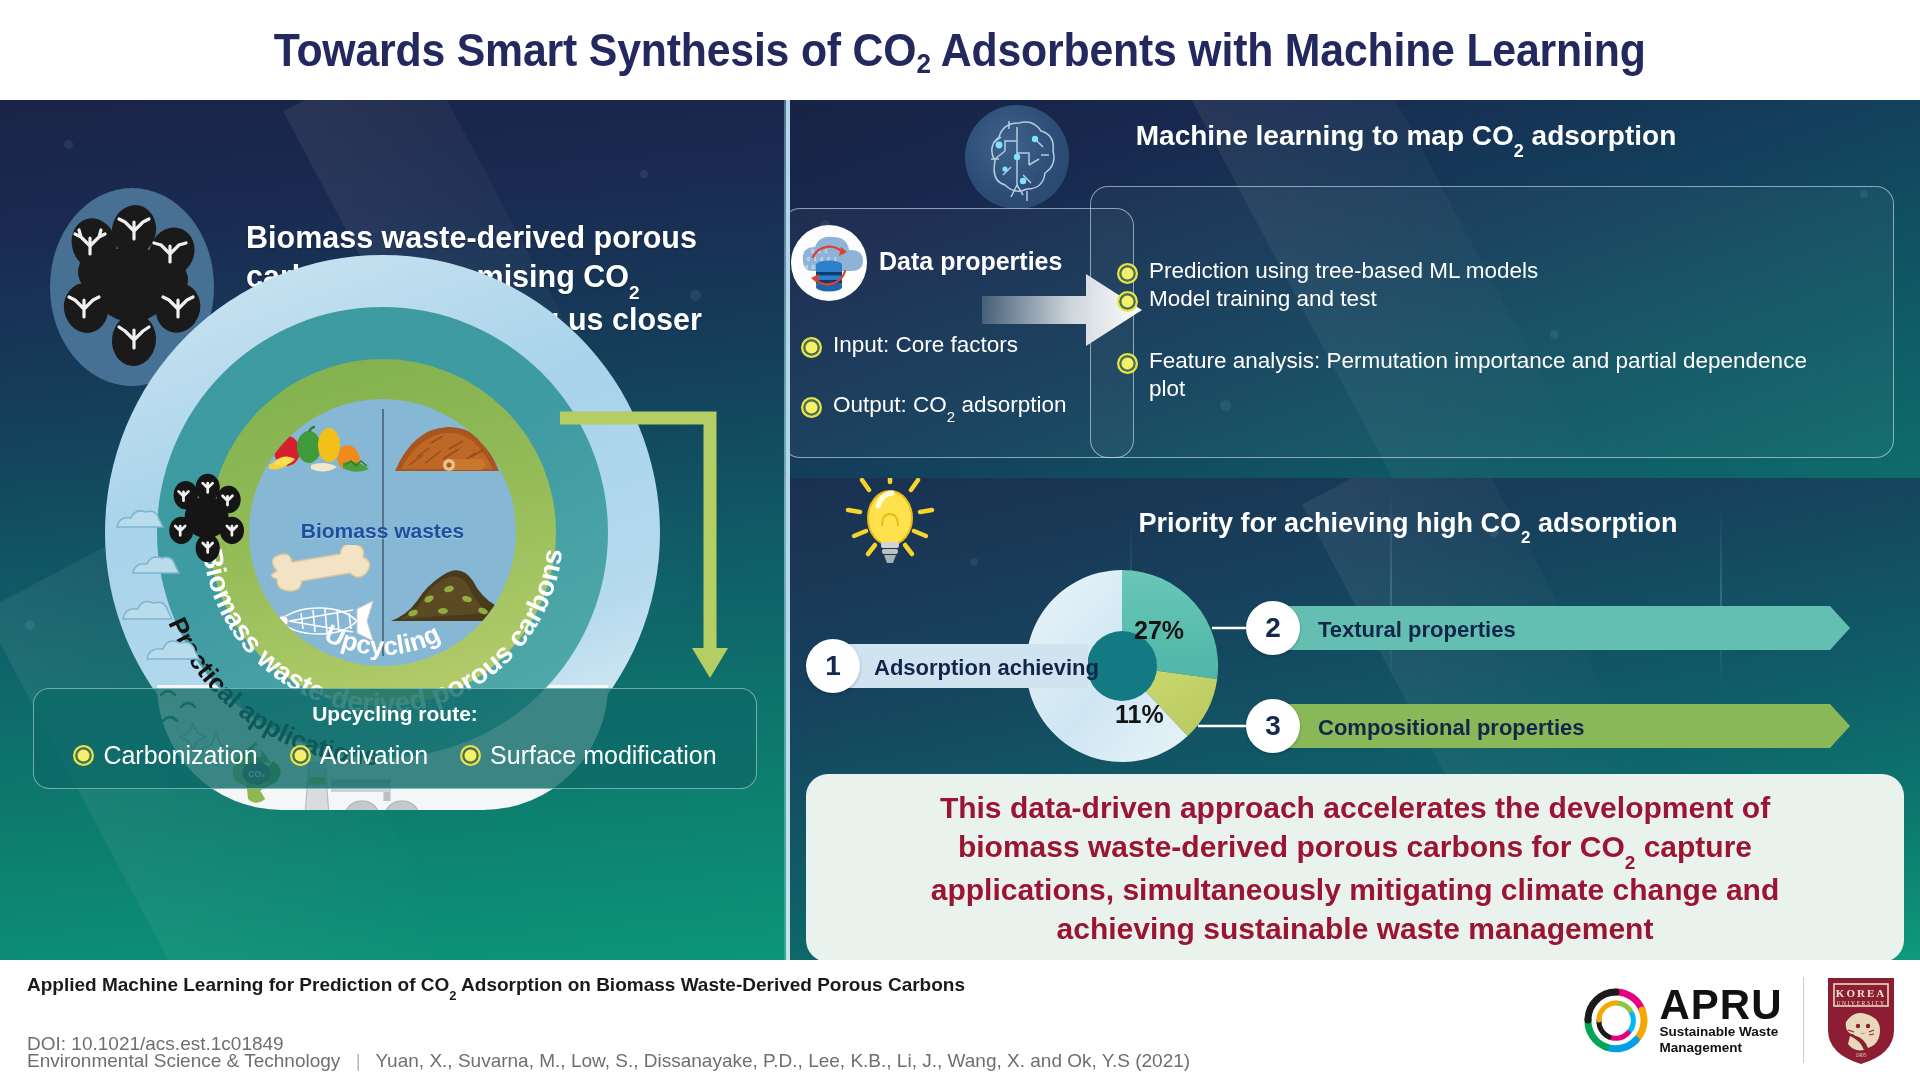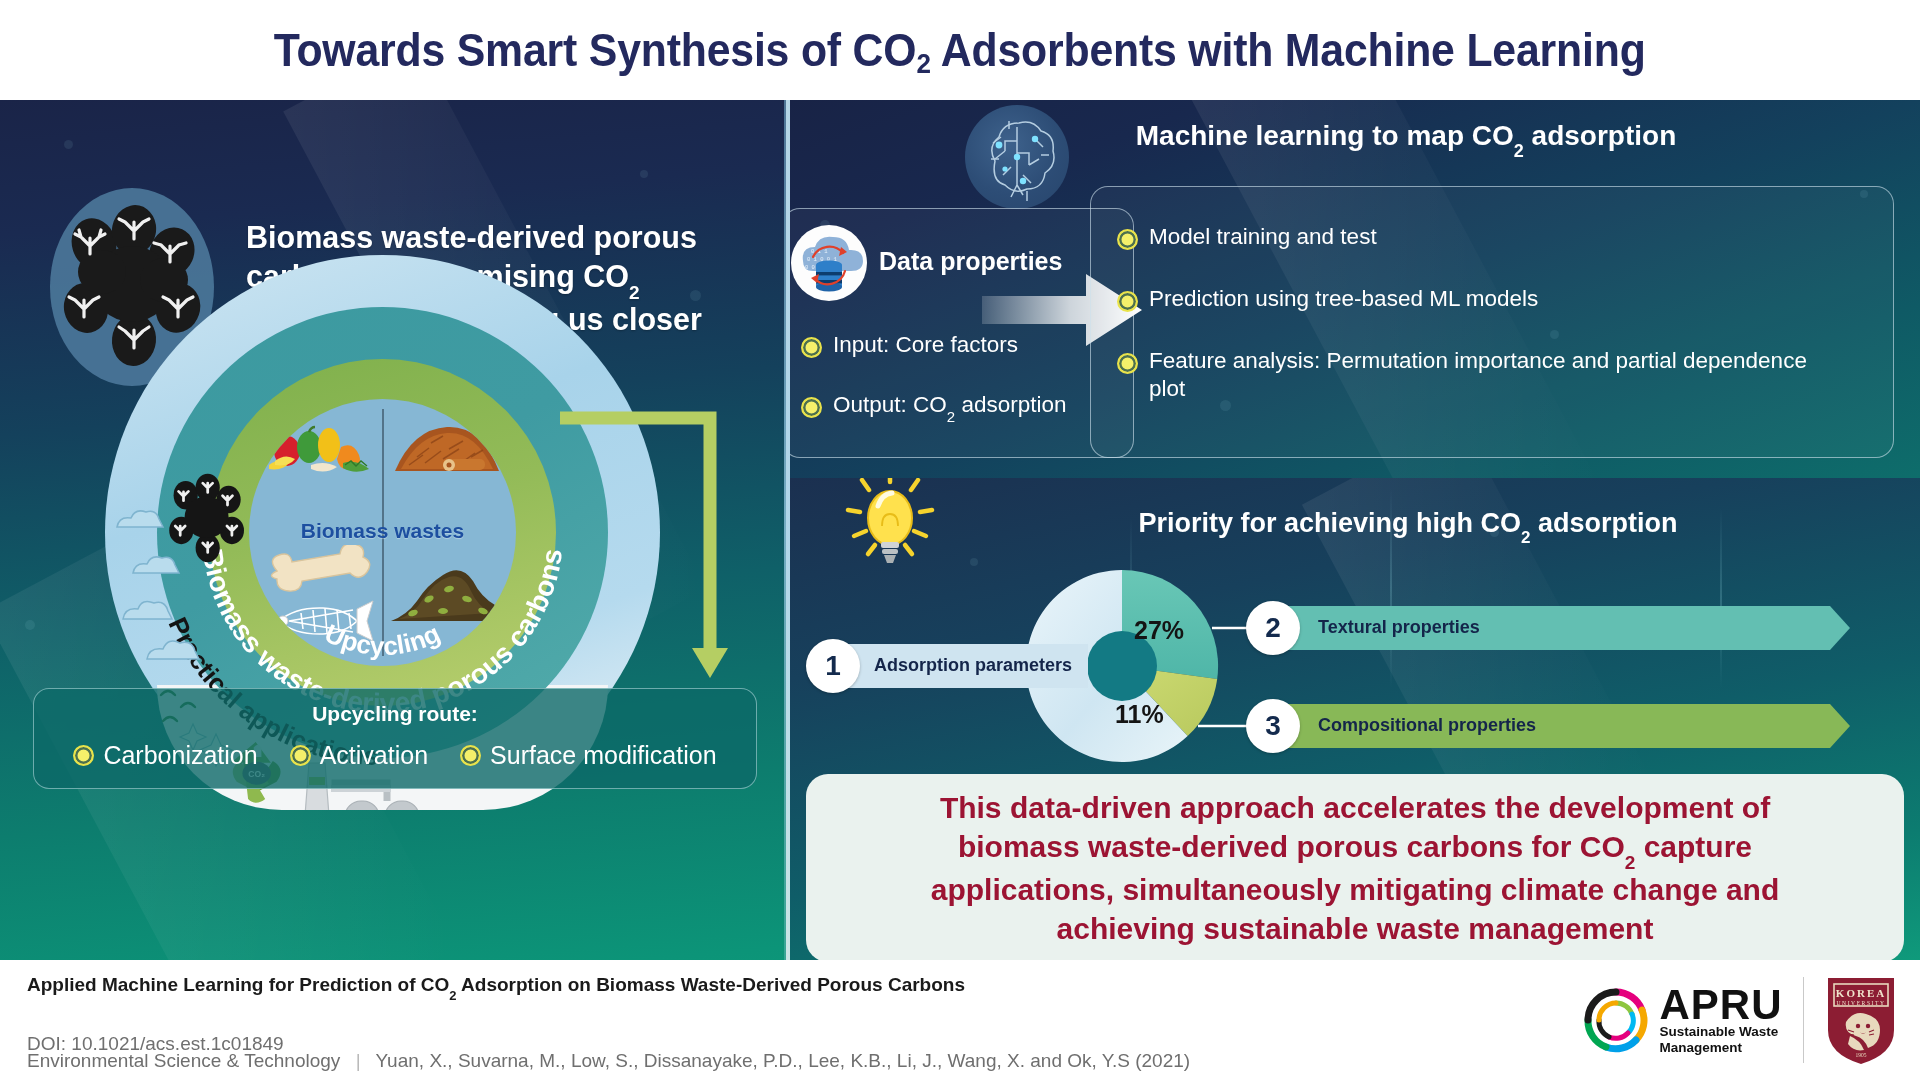--- a/index.html
+++ b/index.html
@@ -86,21 +86,21 @@
   .bulb{position:absolute;left:52px;top:-12px;width:96px;height:106px;}
   .pr-head{position:absolute;left:118px;top:30px;width:1000px;text-align:center;color:#fff;font-weight:bold;font-size:27px;}
   .pr-head sub{font-size:17px;position:relative;top:5px;}
   .donut{position:absolute;left:232px;top:88px;width:200px;height:200px;}
   .pct{position:absolute;font-weight:bold;font-size:25px;color:#141414;}
 
   .tag{position:absolute;height:44px;display:flex;align-items:center;}
   .tag .num{position:absolute;left:0;top:-5px;width:54px;height:54px;border-radius:50%;background:#fff;
             display:flex;align-items:center;justify-content:center;font-weight:bold;font-size:28px;color:#132a4d;
             box-shadow:0 1px 3px rgba(0,0,0,.25);z-index:3;}
-  .tag .lbl{position:relative;z-index:2;font-weight:bold;font-size:18px;color:#14254a;white-space:nowrap;}
+  .tag .lbl{position:relative;z-index:2;font-weight:bold;font-size:22px;color:#14254a;white-space:nowrap;}
 
   .concl{position:absolute;left:16px;top:296px;width:1098px;height:188px;border-radius:22px;
          background:#eaf2ee;display:flex;align-items:center;justify-content:center;}
   .concl .txt{width:1030px;text-align:center;color:#9c1433;font-weight:bold;font-size:30px;line-height:1.3;}
   .concl .txt sub{font-size:19px;position:relative;top:5px;}
 
   
   .footer{position:absolute;left:0;top:960px;width:1920px;height:120px;background:#fff;}
   .f-title{position:absolute;left:27px;top:14px;font-size:19px;font-weight:bold;color:#1a1a1a;}
   .f-title sub{font-size:13px;position:relative;top:4px;}
@@ -401,27 +401,27 @@
               <stop offset="0%" stop-color="#ffffff" stop-opacity="0.18"></stop>
               <stop offset="55%" stop-color="#ffffff" stop-opacity="0.78"></stop>
               <stop offset="100%" stop-color="#ffffff" stop-opacity="1"></stop>
             </linearGradient>
           </defs>
           <path d="M0 28 L104 28 L104 6 L160 42 L104 78 L104 56 L0 56 Z" fill="url(#ag)"></path>
         </svg>
 
         <div class="mbox" style="left:300px;top:86px;width:802px;height:270px;">
           <div style="position:absolute;left:26px;top:36px;width:750px;">
+            <div class="mline" style="margin-top:34px">
+              <span class="bullet" style="margin-top:6px"></span>
+              <span>Prediction using tree-based ML models</span>
+            </div>
             <div class="mline">
               <span class="bullet" style="margin-top:6px"></span>
               <span>Model training and test</span>
-            </div>
-            <div class="mline" style="margin-top:34px">
-              <span class="bullet" style="margin-top:6px"></span>
-              <span>Prediction using tree-based ML models</span>
             </div>
             <div class="mline" style="margin-top:34px">
               <span class="bullet" style="margin-top:6px"></span>
               <span style="max-width:690px;display:inline-block">Feature analysis: Permutation importance and partial dependence plot</span>
             </div>
           </div>
         </div>
       </div>
 
       <div class="pr-bot">
@@ -490,21 +490,21 @@
           <path d="M470 150 l-12 -6 l0 12z" fill="#ffffff"></path>
           <path d="M408 248 L470 248" stroke="#ffffff" stroke-width="2.4" fill="none"></path>
           <path d="M470 248 l-12 -6 l0 12z" fill="#ffffff"></path>
         </svg>
 
         <div class="tag" style="left:16px;top:166px;width:282px;">
           <svg style="position:absolute;left:14px;top:0;width:268px;height:44px" viewBox="0 0 268 44" preserveAspectRatio="none">
             <path d="M248 0 L0 0 L0 44 L248 44 L268 22 Z" fill="#cfe4f0" transform="scale(-1,1) translate(-268,0)"></path>
           </svg>
           <div class="num">1</div>
-          <div class="lbl" style="position:absolute;left:68px;top:11px;">Adsorption parameters</div>
+          <div class="lbl" style="position:absolute;left:68px;top:11px;">Adsorption achieving</div>
         </div>
 
         <div class="tag" style="left:456px;top:128px;width:604px;">
           <svg style="position:absolute;left:20px;top:0;width:584px;height:44px" viewBox="0 0 584 44" preserveAspectRatio="none">
             <path d="M0 0 L564 0 L584 22 L564 44 L0 44 Z" fill="#63bfb2"></path>
           </svg>
           <div class="num">2</div>
           <div class="lbl" style="position:absolute;left:72px;top:11px;">Textural properties</div>
         </div>
 

